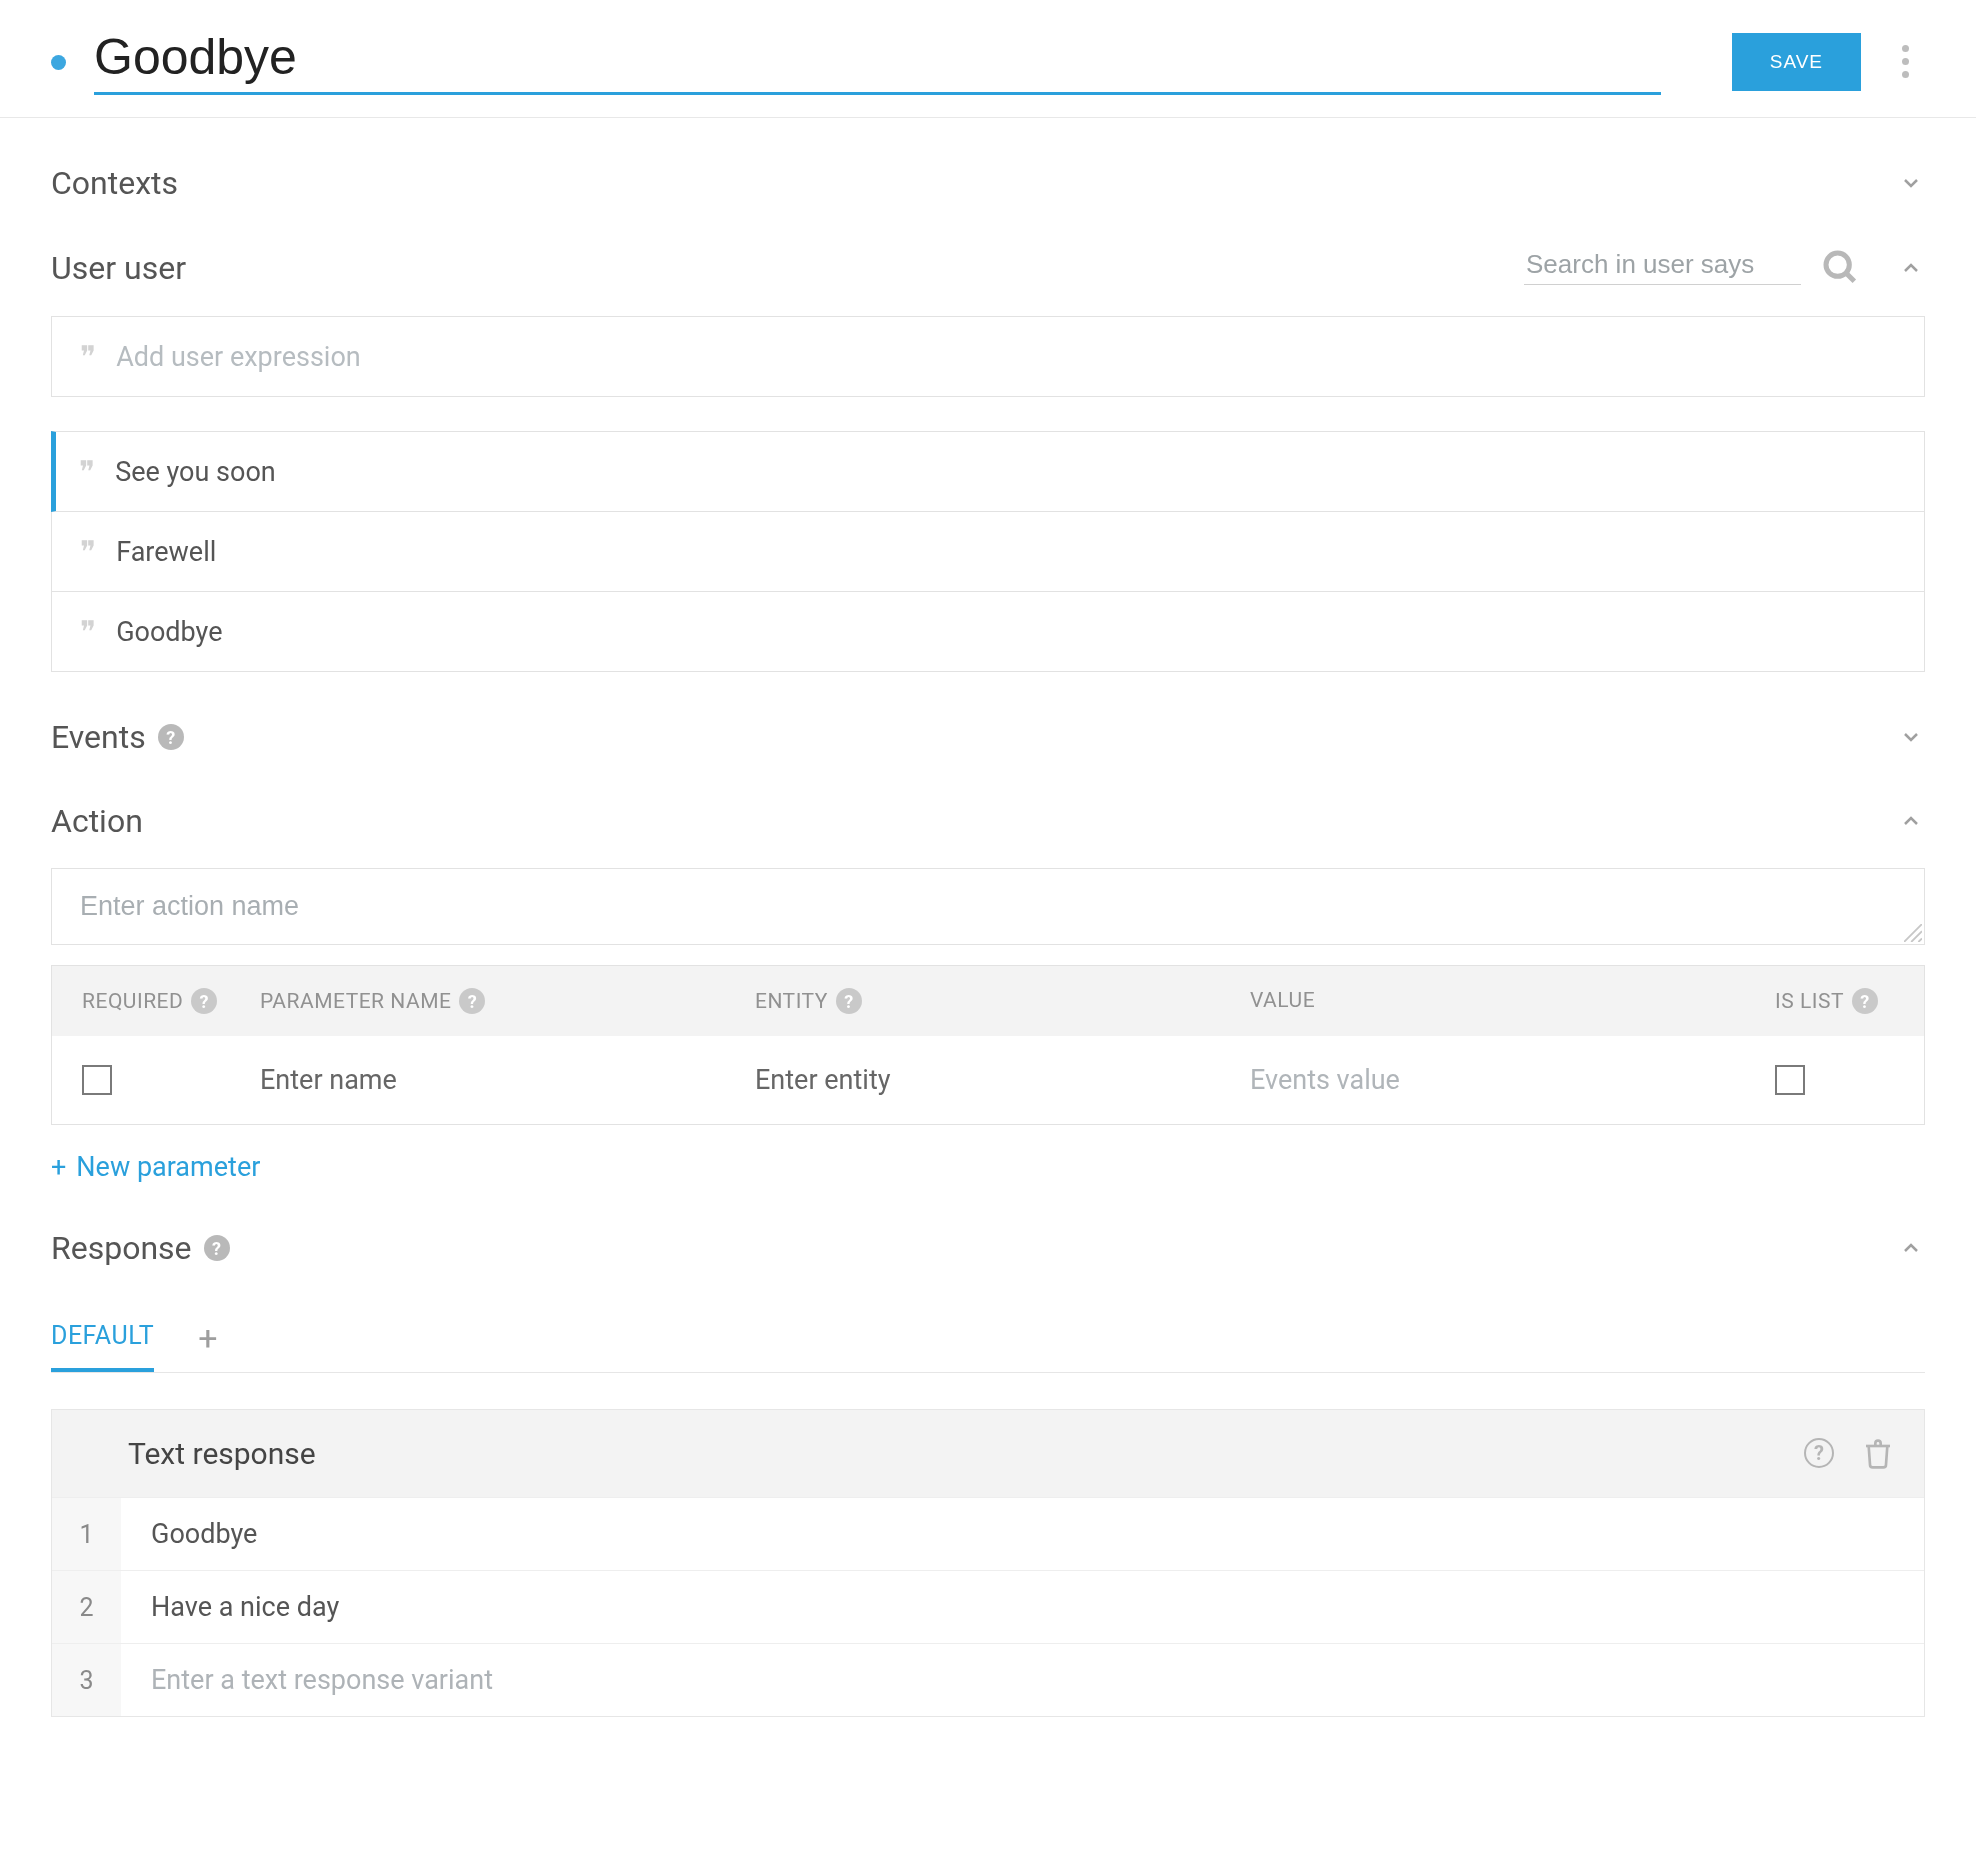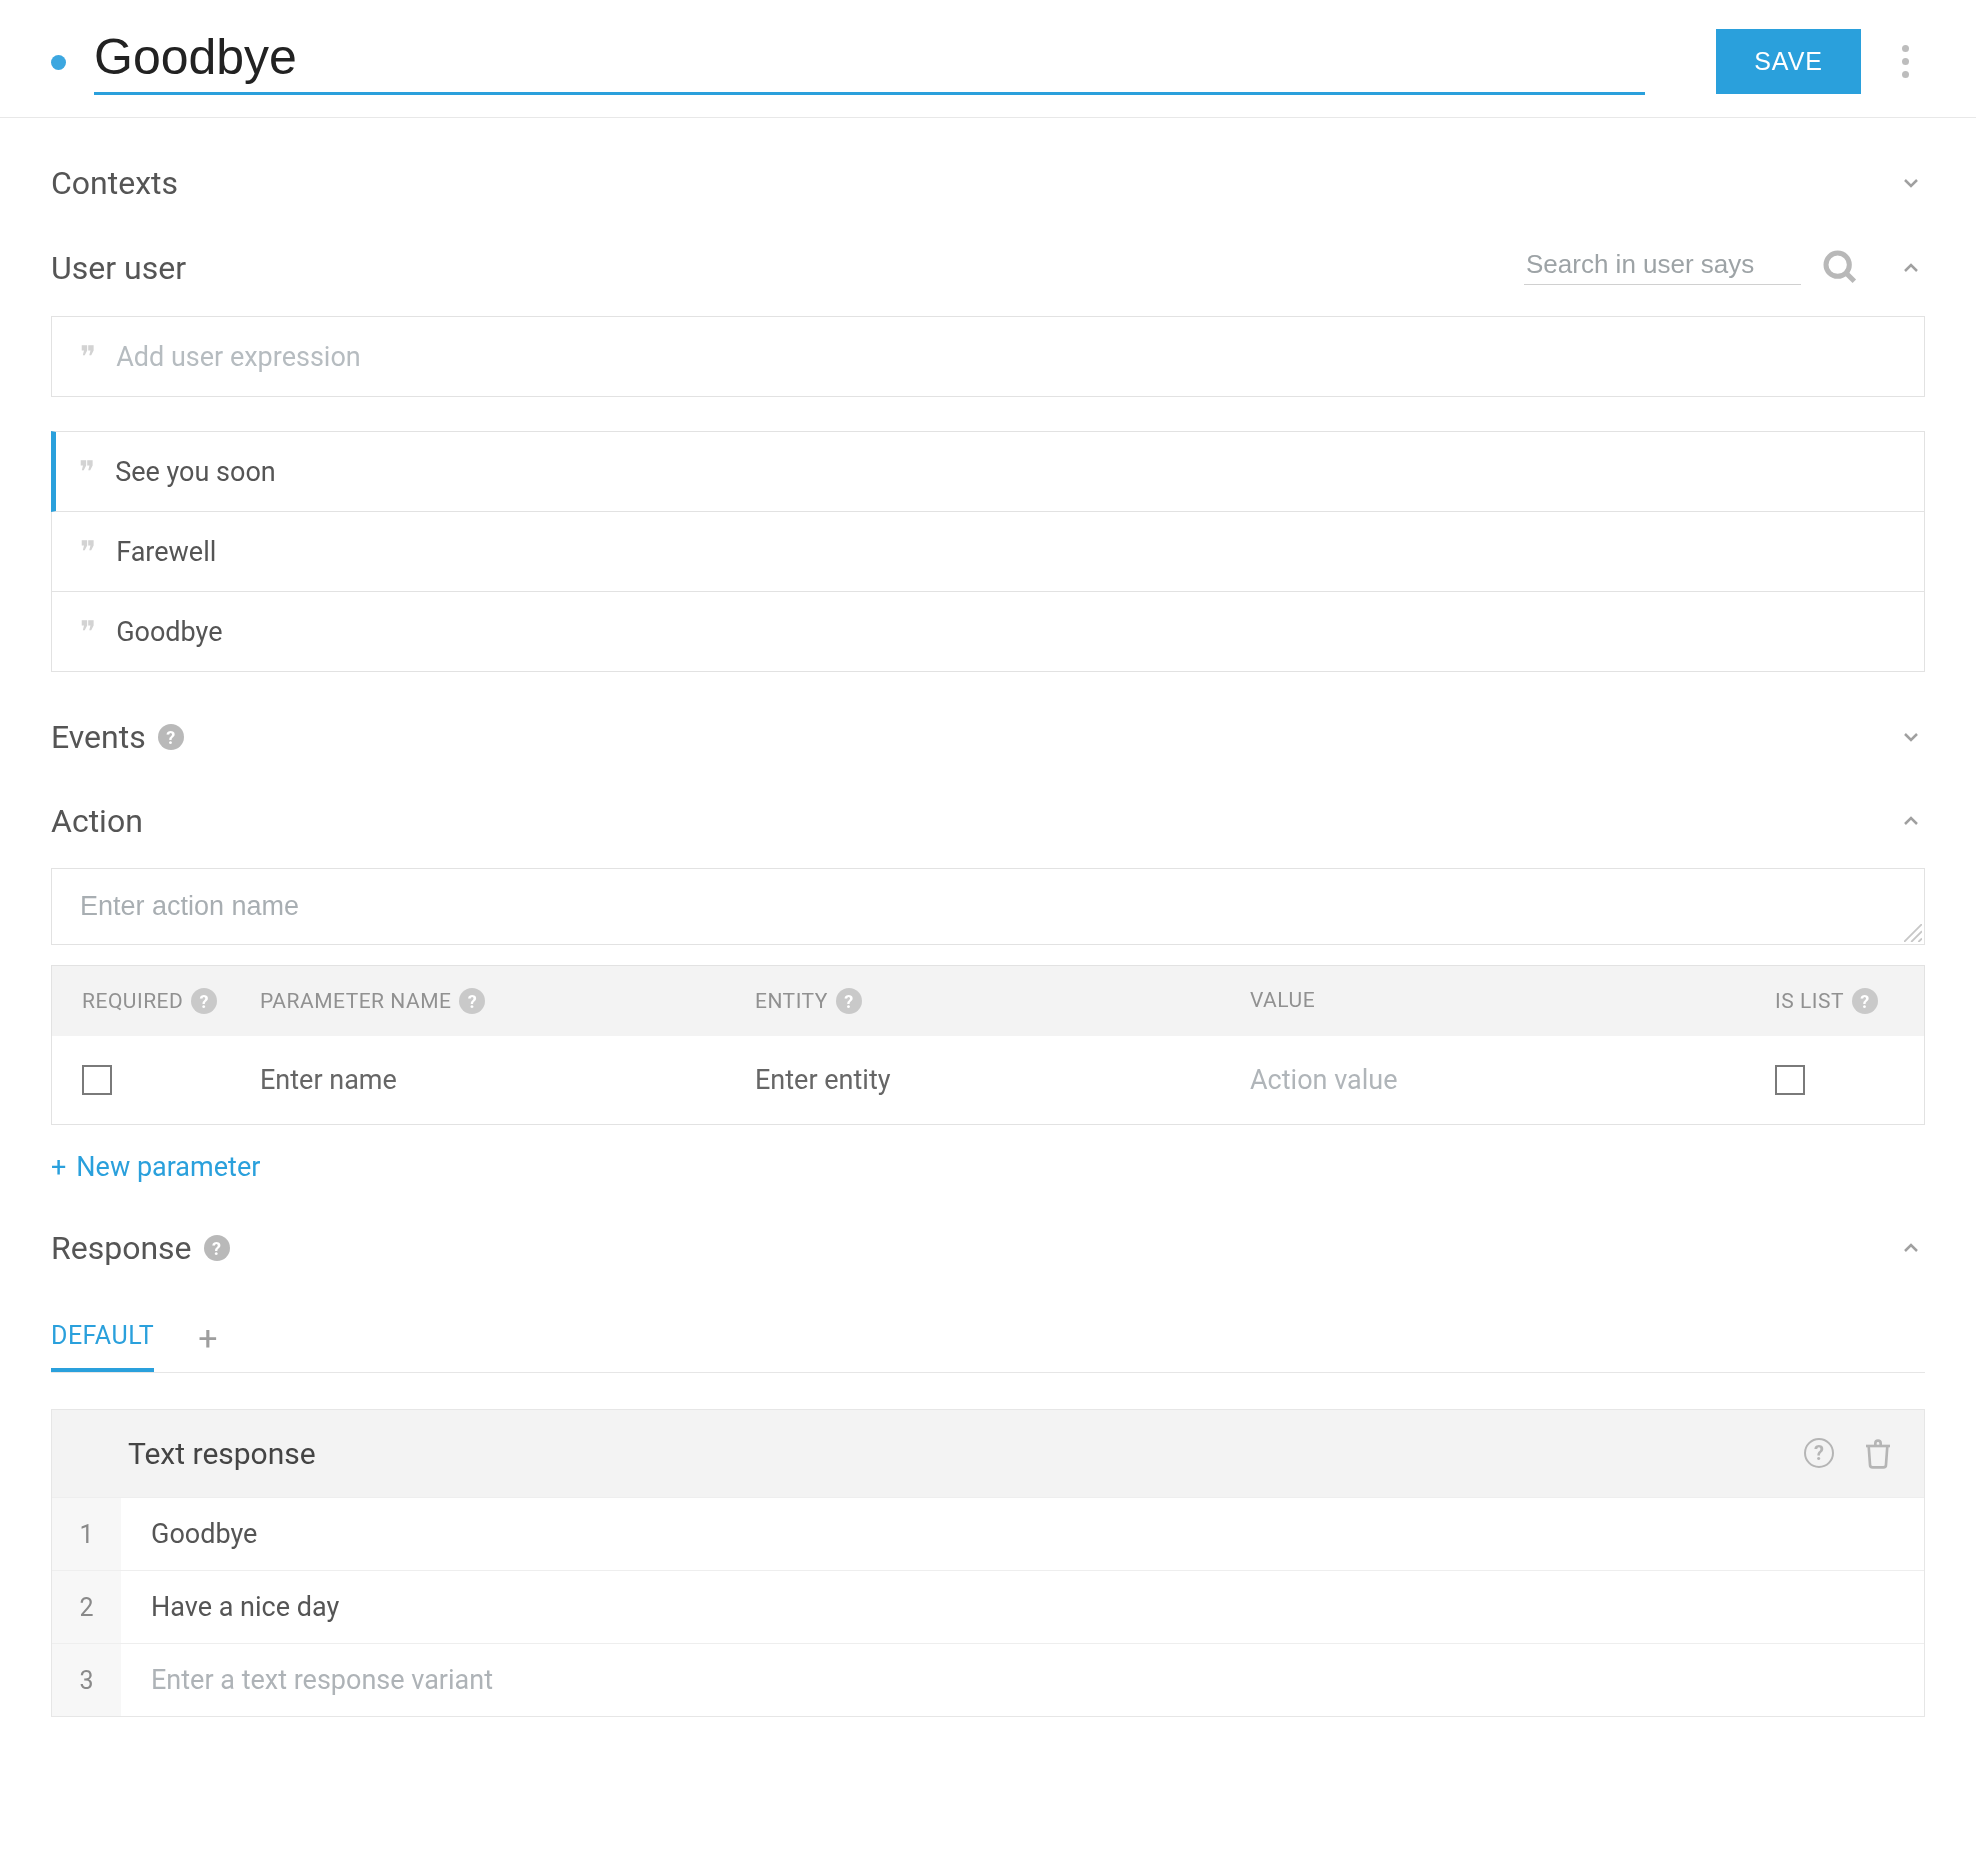--- a/index.html
+++ b/index.html
@@ -31,21 +31,21 @@
     outline: none;
     padding: 0 0 6px 0;
     background: transparent;
     margin-right: 71px;
   }
   .save-btn {
     background: #2aa0dc;
     color: #fff;
     border: none;
     padding: 18px 38px;
-    font-size: 25px;
+    font-size: 19px;
     letter-spacing: 1px;
     cursor: pointer;
   }
   .kebab {
     width: 40px; height: 40px; margin-left: 24px;
     display:flex; align-items:center; justify-content:center; cursor:pointer;
   }
   .kebab span, .kebab::before, .kebab::after {
     content:""; width:7px; height:7px; background:#bdbdbd; border-radius:50%;
   }
@@ -267,21 +267,21 @@
       <div class="param-row">
         <div class="col-req">
             <div class="checkbox"></div>
           </div>
         <div class="col-name">
             <span>Enter name</span>
           </div>
         <div class="col-entity">
             <span>Enter entity</span>
           </div>
-        <div class="col-value"><span class="ph">Action value</span></div>
+        <div class="col-value"><span class="ph">Events value</span></div>
         <div class="col-islist">
             <div class="checkbox"></div>
           </div>
       </div>
     </div>
 
     <div class="new-param">
       <span>+</span>
       <span>New parameter</span>
     </div>

